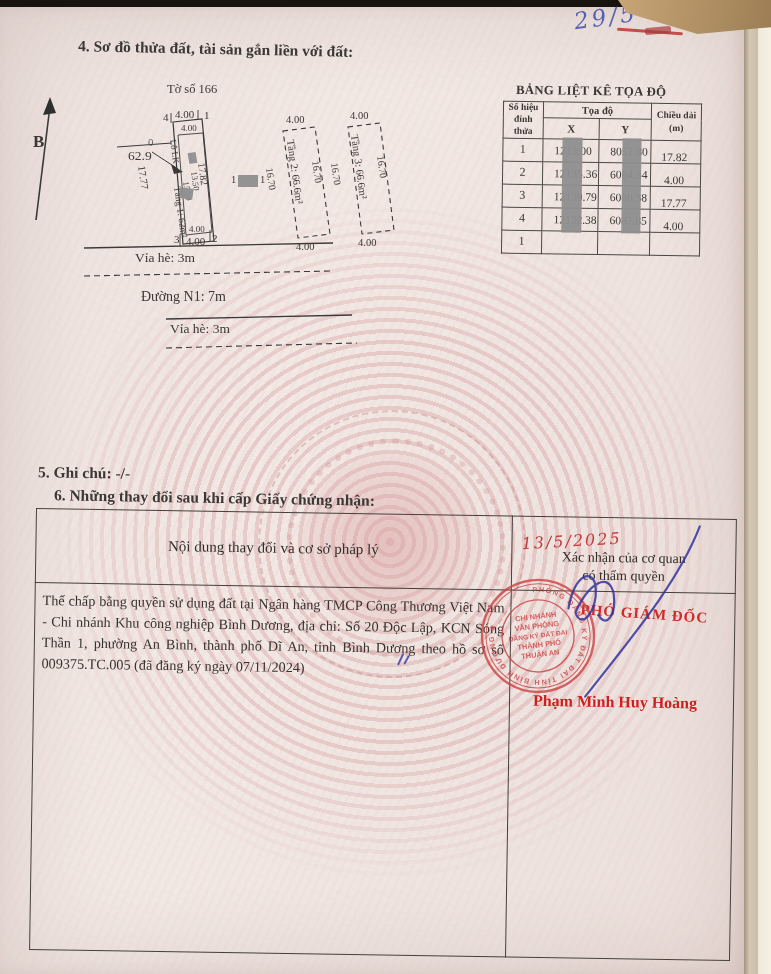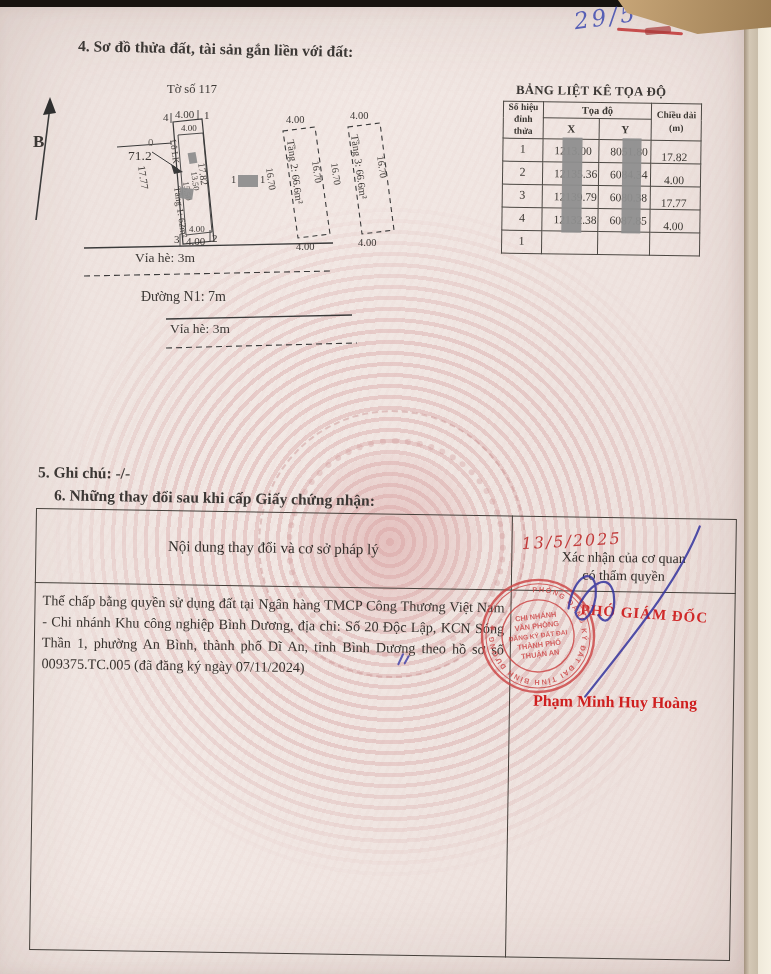--- a/index.html
+++ b/index.html
@@ -78,21 +78,21 @@
   <div class="edge2"></div>
   <div class="tan"></div>
 
   <div class="stage">
 
     <span class="lbl hand" style="left:574px;top:5px;font-size:23px;letter-spacing:3px;color:#3f4bb0;opacity:.85;transform:rotate(-8deg);">29/5</span>
     <div style="position:absolute;left:617px;top:30px;width:66px;height:3px;background:#bf3434;border-radius:2px;transform:rotate(4deg);opacity:.85;"></div>
     <div style="position:absolute;left:645px;top:27px;width:26px;height:7px;background:#a83a3a;border-radius:2px;transform:rotate(-5deg);opacity:.7;"></div>
 
     <span class="lbl bold" style="left:78px;top:40px;font-size:15.5px;transform:rotate(1.2deg);">4. Sơ đồ thửa đất, tài sản gắn liền với đất:</span>
-    <span class="lbl" style="left:167px;top:83px;font-size:12.5px;">Tờ số 117</span>
+    <span class="lbl" style="left:167px;top:83px;font-size:12.5px;">Tờ số 166</span>
 
     <svg class="diag" width="771" height="974" viewBox="0 0 771 974">
       <line x1="36" y1="220" x2="50" y2="106" stroke-width="1.6"></line>
       <polygon points="50,97 43,115 56,113" fill="#2f2f2f"></polygon>
       <polygon class="op" points="173,122 202,119 214,241 183,244" stroke-width="1.2"></polygon>
       <polygon class="op" points="178,135 203,133 212,232 186,235" stroke-width="0.9"></polygon>
       <line x1="171" y1="113" x2="171" y2="123" stroke-width="0.9"></line>
       <line x1="198" y1="110" x2="198" y2="120" stroke-width="0.9"></line>
       <line x1="180" y1="234" x2="180" y2="246" stroke-width="0.9"></line>
       <line x1="210" y1="230" x2="210" y2="242" stroke-width="0.9"></line>
@@ -115,21 +115,21 @@
     <span class="lbl rot" style="left:177px;top:139px;font-size:9px;">Lô LK</span>
     <span class="lbl rot" style="left:207px;top:162px;font-size:10px;">17.82</span>
     <span class="lbl rot" style="left:198px;top:171px;font-size:8.5px;">13.50</span>
     <span class="lbl rot" style="left:190px;top:181px;font-size:8.5px;">15.50</span>
     <span class="lbl rot" style="left:182px;top:186px;font-size:9.5px;">Tầng 1: 62m²</span>
     <span class="lbl rot" style="left:147px;top:165px;font-size:10.5px;">17.77</span>
     <span class="lbl" style="left:189px;top:225px;font-size:9px;">4.00</span>
     <span class="lbl" style="left:174px;top:233px;font-size:11px;">3</span>
     <span class="lbl" style="left:186px;top:235px;font-size:11px;">4.00</span>
     <span class="lbl" style="left:212px;top:232px;font-size:11px;">2</span>
-    <span class="lbl" style="left:128px;top:149px;font-size:13.5px;">71.2</span>
+    <span class="lbl" style="left:128px;top:149px;font-size:13.5px;">62.9</span>
     <span class="lbl" style="left:148px;top:136px;font-size:11px;color:#6b6560;">0</span>
 
     <span class="lbl" style="left:286px;top:114px;font-size:10.5px;">4.00</span>
     <span class="lbl rot" style="left:296px;top:139px;font-size:10.5px;">Tầng 2: 66.6m²</span>
     <span class="lbl rot" style="left:275px;top:167px;font-size:10px;">16.70</span>
     <span class="lbl rot" style="left:321px;top:160px;font-size:10px;">16.70</span>
     <span class="lbl" style="left:296px;top:241px;font-size:10.5px;">4.00</span>
 
     <span class="lbl" style="left:350px;top:110px;font-size:10.5px;">4.00</span>
     <span class="lbl rot" style="left:360px;top:134px;font-size:10.5px;">Tầng 3: 66.6m²</span>

